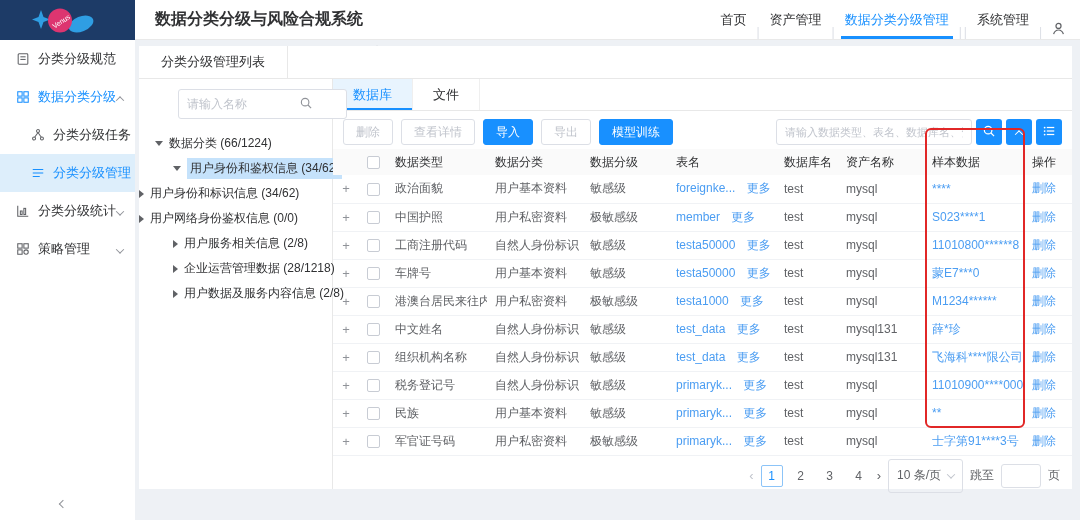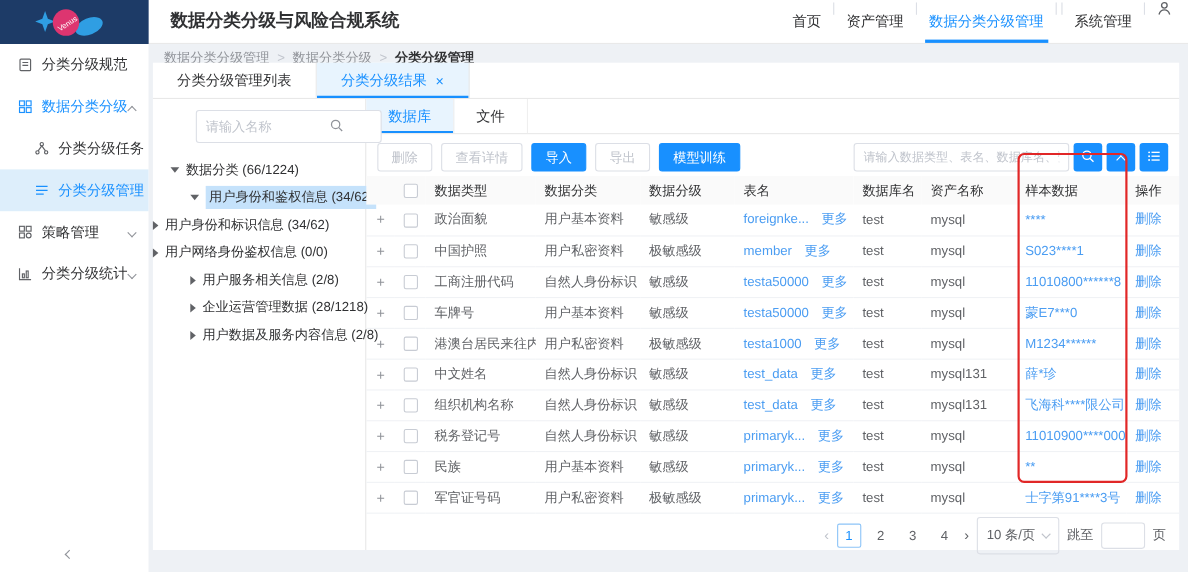--- a/index.html
+++ b/index.html
@@ -6,21 +6,21 @@
   html,body { width:1080px; height:520px; overflow:hidden; background:#eef1f5;
     font-family:"Liberation Sans","DejaVu Sans",sans-serif; font-size:12px; color:#606266; }
   body { position:relative; }
 
   
   .logo-area { position:absolute; left:0; top:0; width:135px; height:40px; background:#1d3b67; z-index:3; }
   .top-header { position:absolute; left:135px; top:0; width:945px; height:40px; background:#fff;
     border-bottom:1px solid #e9e9e9; display:flex; align-items:center; justify-content:space-between;
     padding:0 14px 0 20px; z-index:2; }
   .app-title { font-size:16px; color:#303133; font-weight:600; }
-  .top-nav { display:flex; align-items:flex-start; height:100%; }
+  .top-nav { display:flex; align-items:flex-end; height:100%; }
   .nav-item { position:relative; height:100%; display:flex; align-items:center; padding:0 9px;
     color:#303133; font-size:13px; cursor:pointer; white-space:nowrap; }
   .nav-item.active { color:#1890ff; }
   .nav-item.active::after { content:""; position:absolute; left:5px; right:5px; bottom:0; height:3px; background:#1890ff; }
   .nav-sep { color:#dcdfe6; padding:0 1px; }
   .user-btn { margin-left:8px; color:#606266; display:flex; align-items:center; cursor:pointer; }
 
   
   .sidebar { position:absolute; left:0; top:40px; width:135px; height:480px; background:#fff; z-index:2; }
   .side-item { height:38px; display:flex; align-items:center; padding:0 12px 0 16px;
@@ -37,21 +37,21 @@
   .chev.left { transform:rotate(135deg); }
   .collapse-btn { position:absolute; left:60px; bottom:10px; color:#909399; cursor:pointer; }
 
   
   .content { position:absolute; left:135px; top:40px; width:945px; height:480px; }
   .breadcrumb { height:24px; display:flex; align-items:center; padding-left:14px; color:#909399; }
   .crumb { cursor:pointer; }
   .crumb.current { color:#303133; font-weight:600; cursor:default; }
   .crumb-sep { margin:0 7px; color:#c0c4cc; }
 
-  .card { position:absolute; left:4px; top:17px; width:933px; height:443px; background:#fff;
+  .card { position:absolute; left:4px; top:6px; width:933px; height:443px; background:#fff;
     display:flex; flex-direction:column; }
 
   .page-tabs { height:33px; border-bottom:1px solid #e8e8e8; display:flex; flex:none; }
   .page-tab { padding:0 22px; display:flex; align-items:center; border-right:1px solid #e8e8e8;
     color:#303133; font-size:13px; cursor:pointer; }
   .page-tab.active { background:#e8f4fe; color:#1890ff; box-shadow:inset 0 -2px 0 #1890ff; }
   .tab-close { margin-left:8px; font-size:13px; }
 
   .card-body { flex:1; display:flex; min-height:0; }
 
@@ -195,62 +195,58 @@
         <line x1="2" y1="4" x2="14" y2="4"></line>
           <line x1="2" y1="8" x2="14" y2="8"></line>
           <line x1="2" y1="12" x2="10" y2="12"></line>
       </svg>
     </span>
     <span>分类分级管理</span>
   </div>
   <div class="side-item">
     <span class="sicon">
       <svg width="14" height="14" viewBox="0 0 16 16" fill="none" stroke="currentColor" stroke-width="1.2">
+        <path d="M2 2 v12 h12"></path>
+          <rect x="5" y="8" width="2" height="4"></rect>
+          <rect x="9" y="5" width="2" height="7"></rect>
+      </svg>
+    </span>
+    <span>分类分级统计</span>
+    <span class="side-arrow"><span class="chev down"></span></span>
+  </div>
+  <div class="side-item">
+    <span class="sicon">
+      <svg width="14" height="14" viewBox="0 0 16 16" fill="none" stroke="currentColor" stroke-width="1.2">
         <rect x="2" y="2" width="5" height="5"></rect>
           <rect x="9" y="2" width="5" height="5"></rect>
           <rect x="2" y="9" width="5" height="5"></rect>
           <circle cx="11.5" cy="11.5" r="2.5"></circle>
       </svg>
     </span>
     <span>策略管理</span>
     <span class="side-arrow"><span class="chev down"></span></span>
   </div>
-  <div class="side-item">
-    <span class="sicon">
-      <svg width="14" height="14" viewBox="0 0 16 16" fill="none" stroke="currentColor" stroke-width="1.2">
-        <path d="M2 2 v12 h12"></path>
-          <rect x="5" y="8" width="2" height="4"></rect>
-          <rect x="9" y="5" width="2" height="7"></rect>
-      </svg>
-    </span>
-    <span>分类分级统计</span>
-    <span class="side-arrow"><span class="chev down"></span></span>
-  </div>
   <div class="collapse-btn"><span class="chev left"></span></div>
 </div>
 
 <div class="content">
 
   <div class="breadcrumb">
     <span class="crumb">数据分类分级管理</span>
     <span class="crumb-sep">&gt;</span>
     <span class="crumb">数据分类分级</span>
     <span class="crumb-sep">&gt;</span>
     <span class="crumb current">分类分级管理</span>
   </div>
 
   <div class="card">
 
     <div class="page-tabs">
       <div class="page-tab">
         <span>分类分级管理列表</span>
-      </div>
-      <div class="page-tab active">
-        <span>分类分级结果</span>
-        <span class="tab-close">×</span>
       </div>
     </div>
 
     <div class="card-body">
 
       <div class="tree-panel">
         <div class="tree-search">
           <input placeholder="请输入名称" style="">
           <span class="mag">
             <svg width="14" height="14" viewBox="0 0 16 16" fill="none" stroke="currentColor" stroke-width="1.3">

